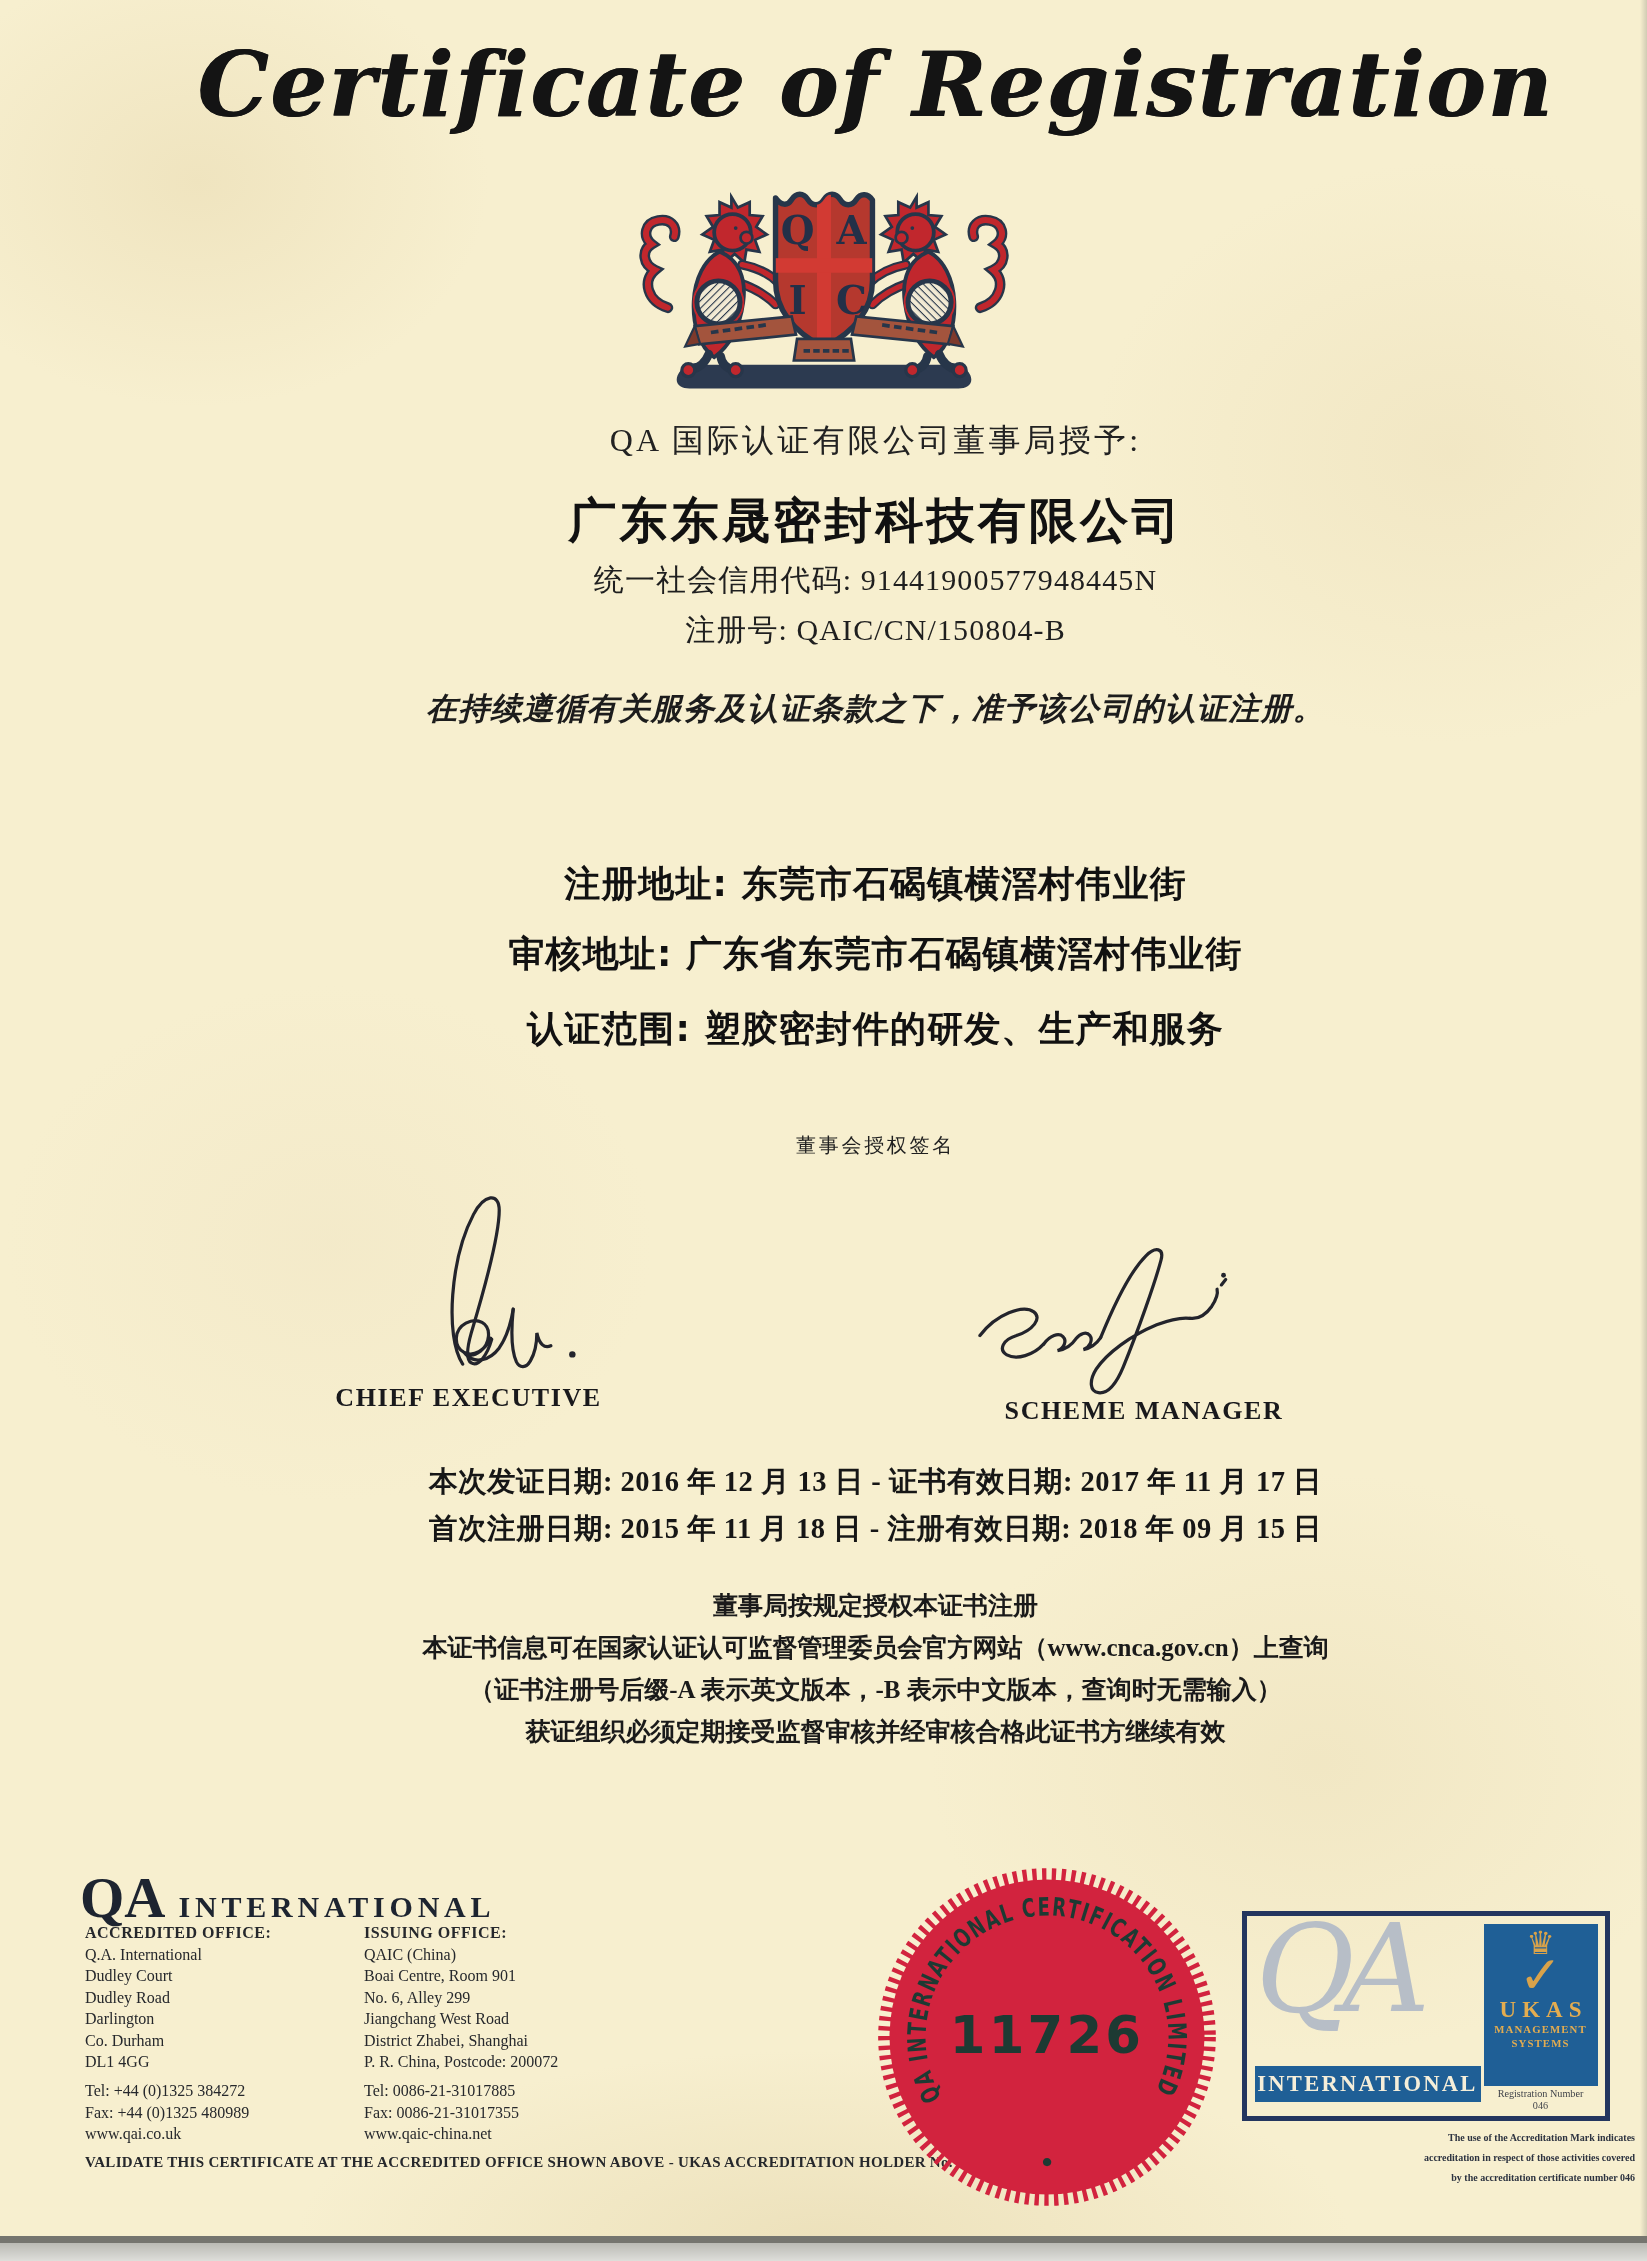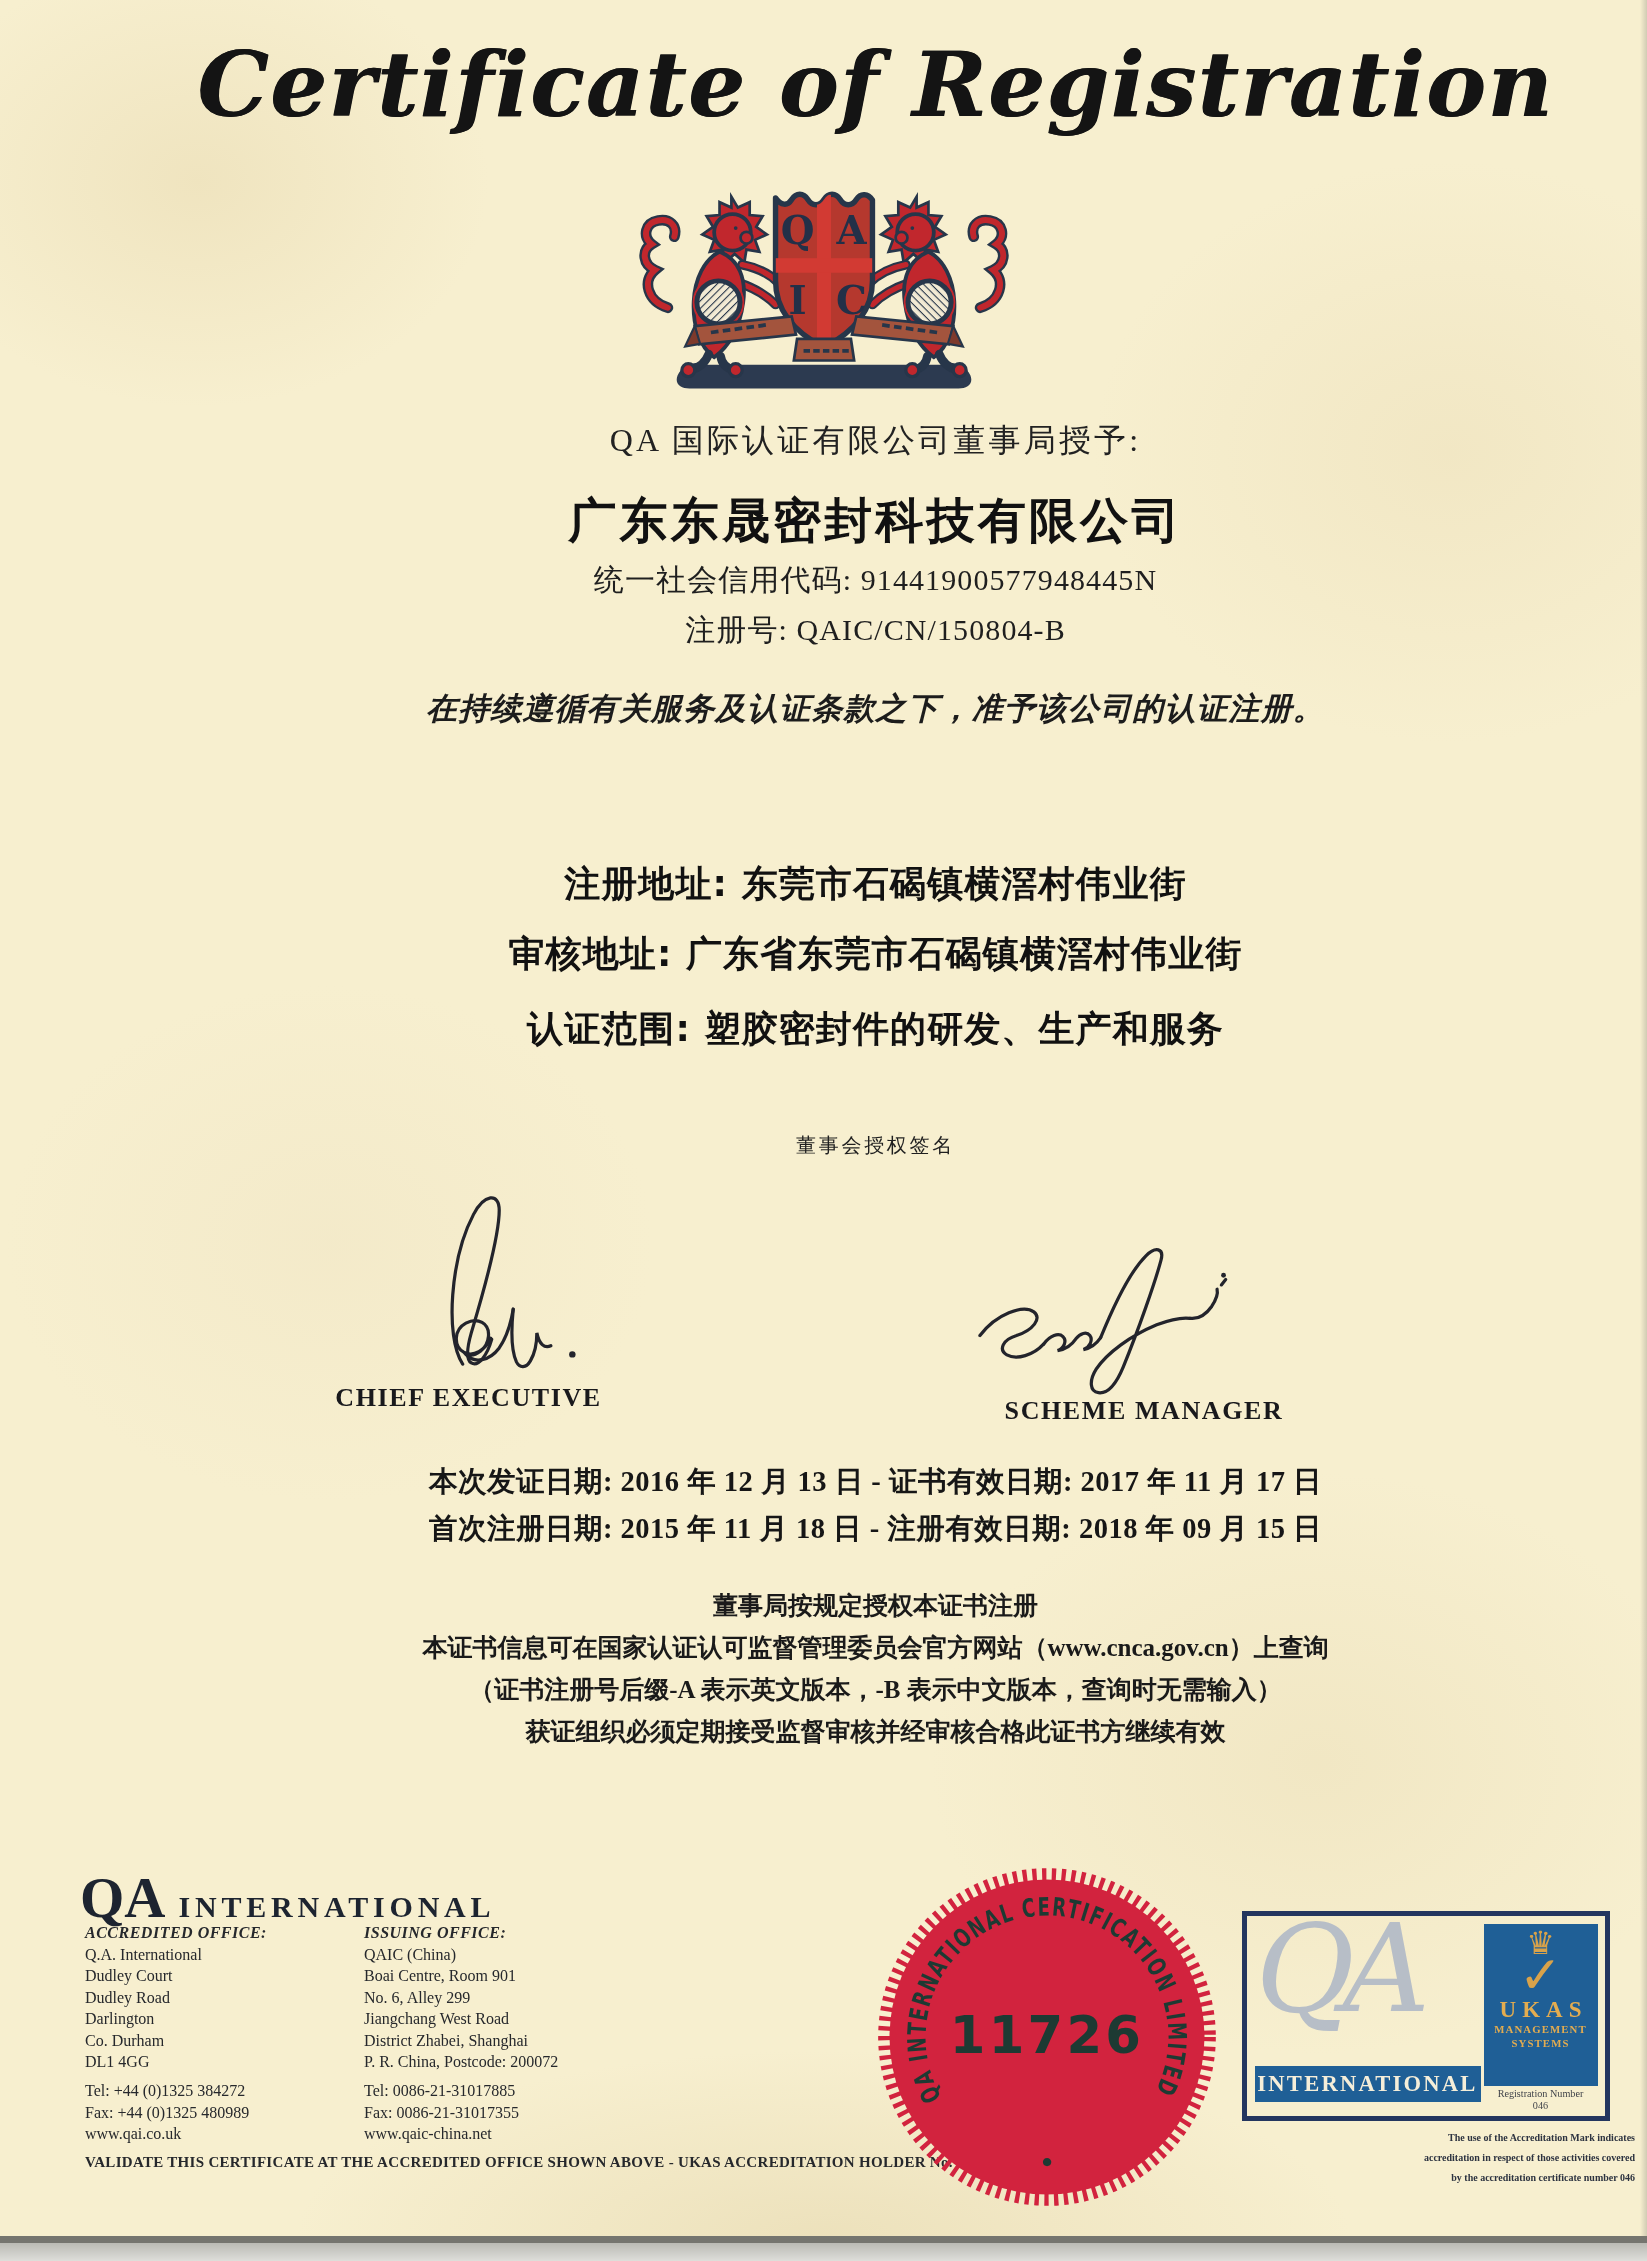--- a/index.html
+++ b/index.html
@@ -40,21 +40,21 @@
 
   .dates{top:1458px;font-size:28.5px;line-height:47px;font-weight:700;letter-spacing:0.5px;color:#161616;}
   .notes{top:1585px;font-size:25px;line-height:42px;font-weight:600;color:#1a1a1a;}
 
   .brand{left:80px;top:1865px;position:absolute;white-space:nowrap;color:#1d2430;}
   .brand .qa-big{font-size:57px;font-weight:600;font-family:"Liberation Serif",serif;}
   .brand .intl-sm{font-size:30px;letter-spacing:4.8px;margin-left:13px;font-weight:600;}
 
   .col{position:absolute;top:1922px;font-size:16px;line-height:21.5px;color:#26282c;}
   .colL{left:85px;} .colR{left:364px;}
-  .col .hd{font-weight:700;letter-spacing:0.5px;font-style:italic;}
+  .col .hd{font-weight:700;letter-spacing:0.5px;}
   .col .gap{height:7.5px;}
 
   .validate{position:absolute;left:85px;top:2154px;font-size:15px;letter-spacing:0.3px;
             white-space:nowrap;color:#26282c;font-weight:600;}
 
   .sealsvg{position:absolute;left:869px;top:1859px;}
 
   .ukas-box{position:absolute;left:1242px;top:1911px;width:368px;height:210px;
             border:5.4px solid #24365f;box-sizing:border-box;}
   .qa-mark{position:absolute;left:8.6px;top:-7.5px;font-family:"DejaVu Serif",serif;font-style:italic;

